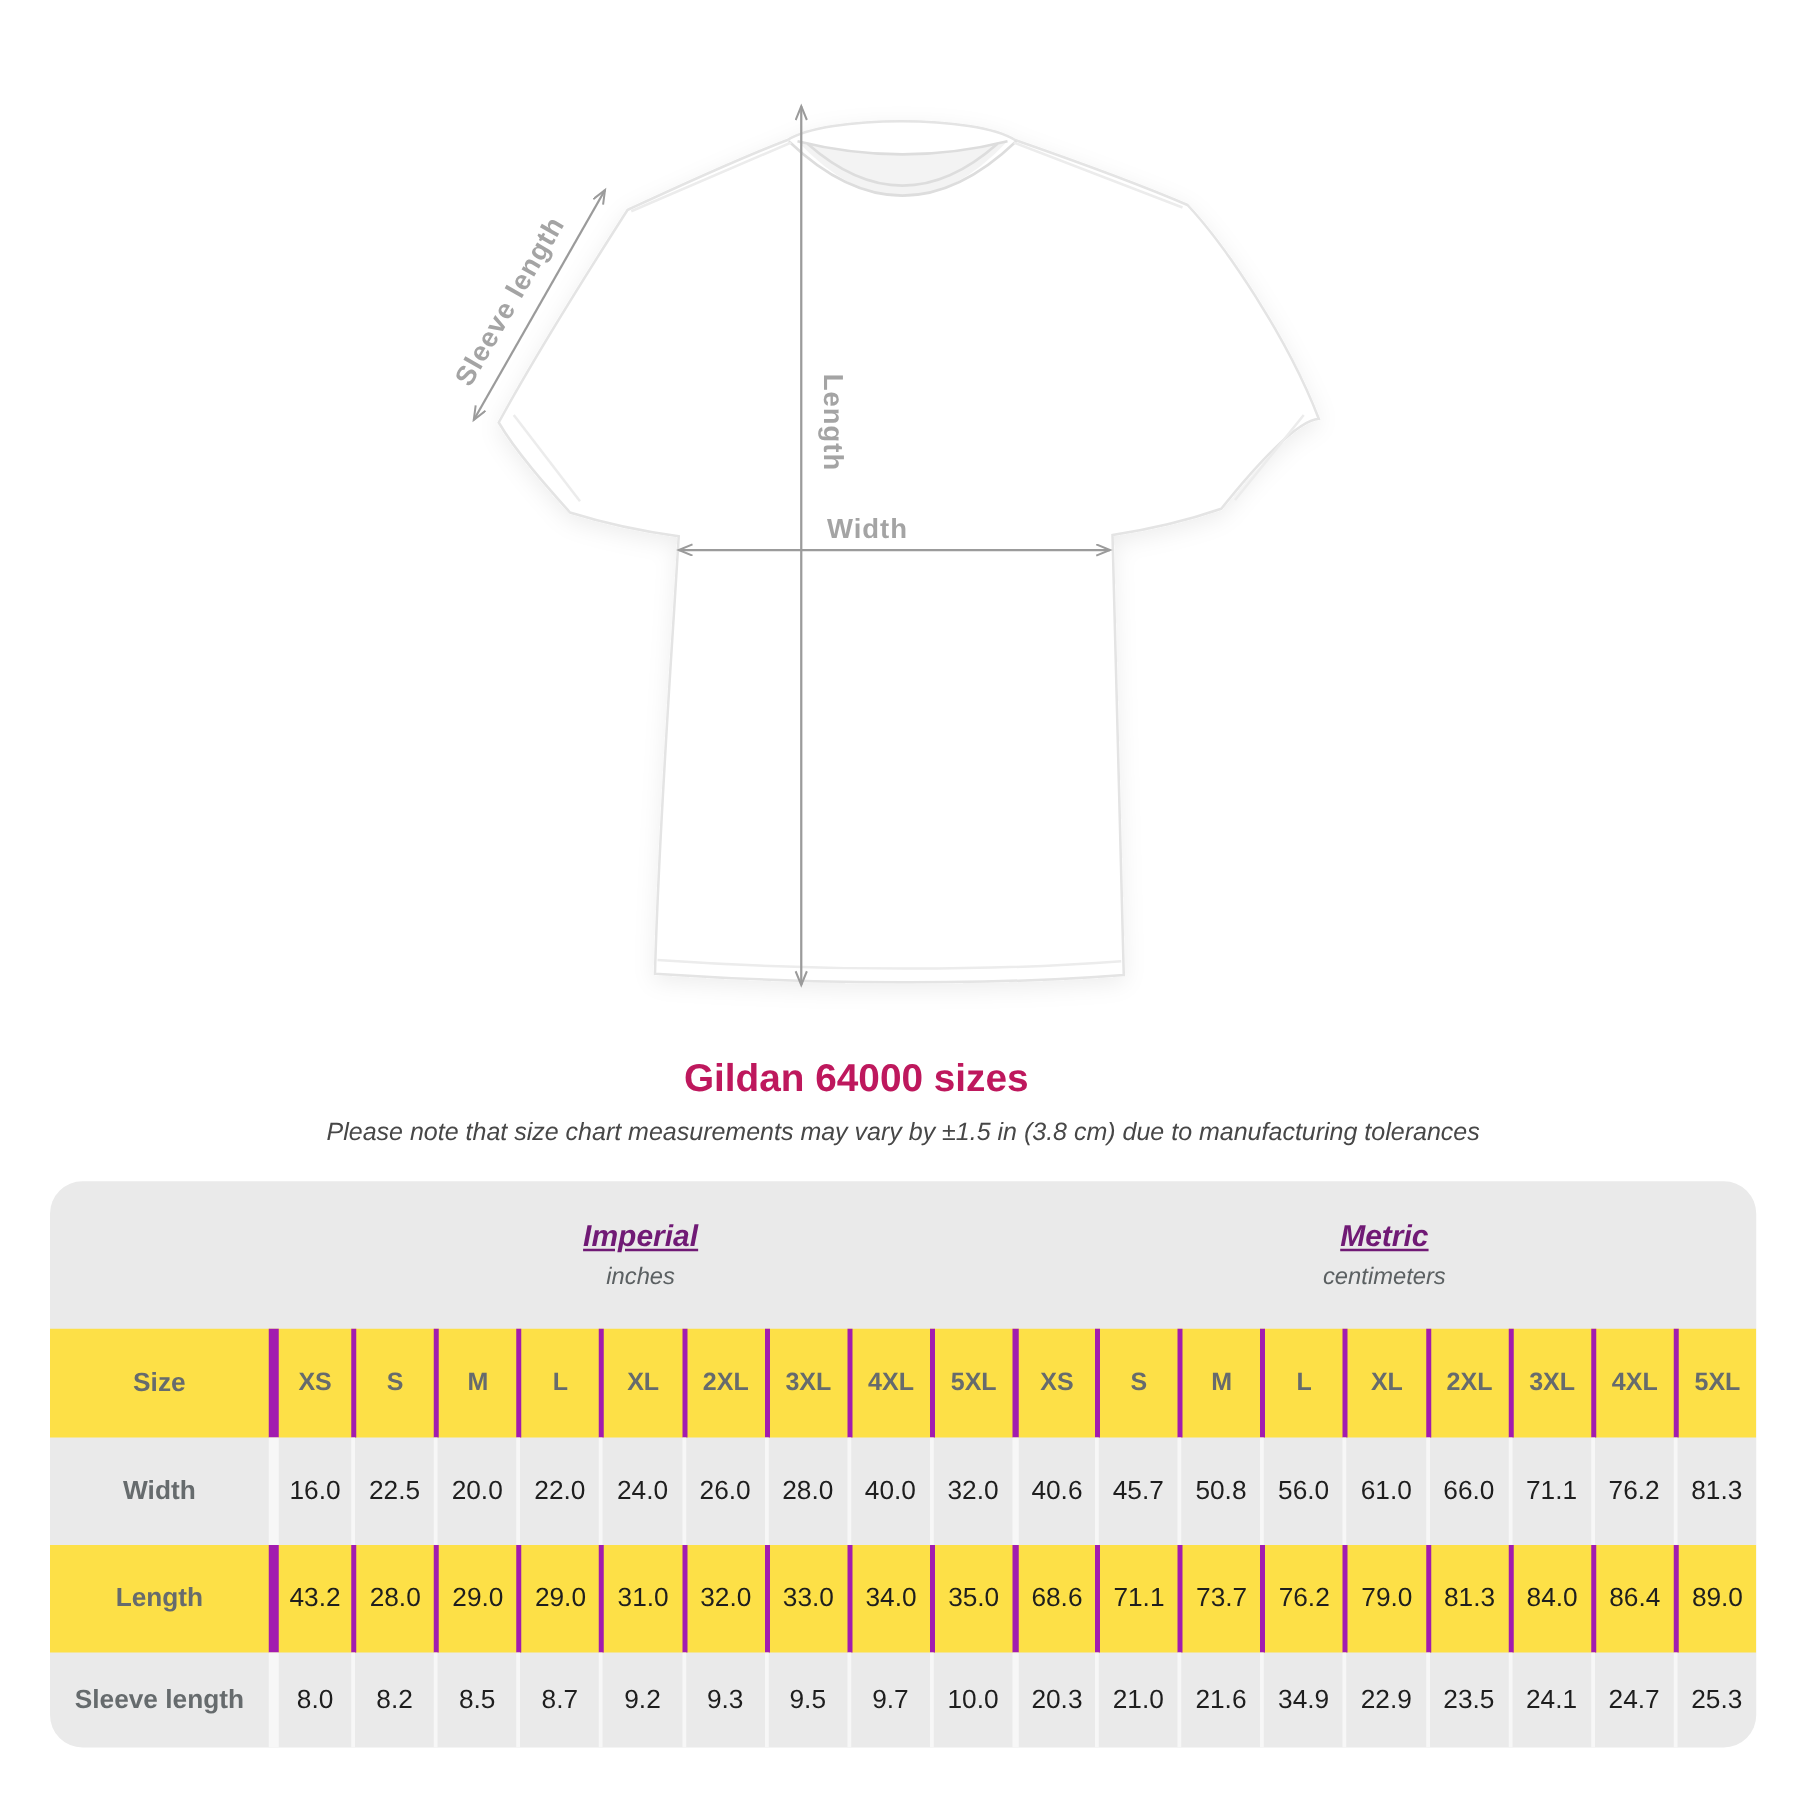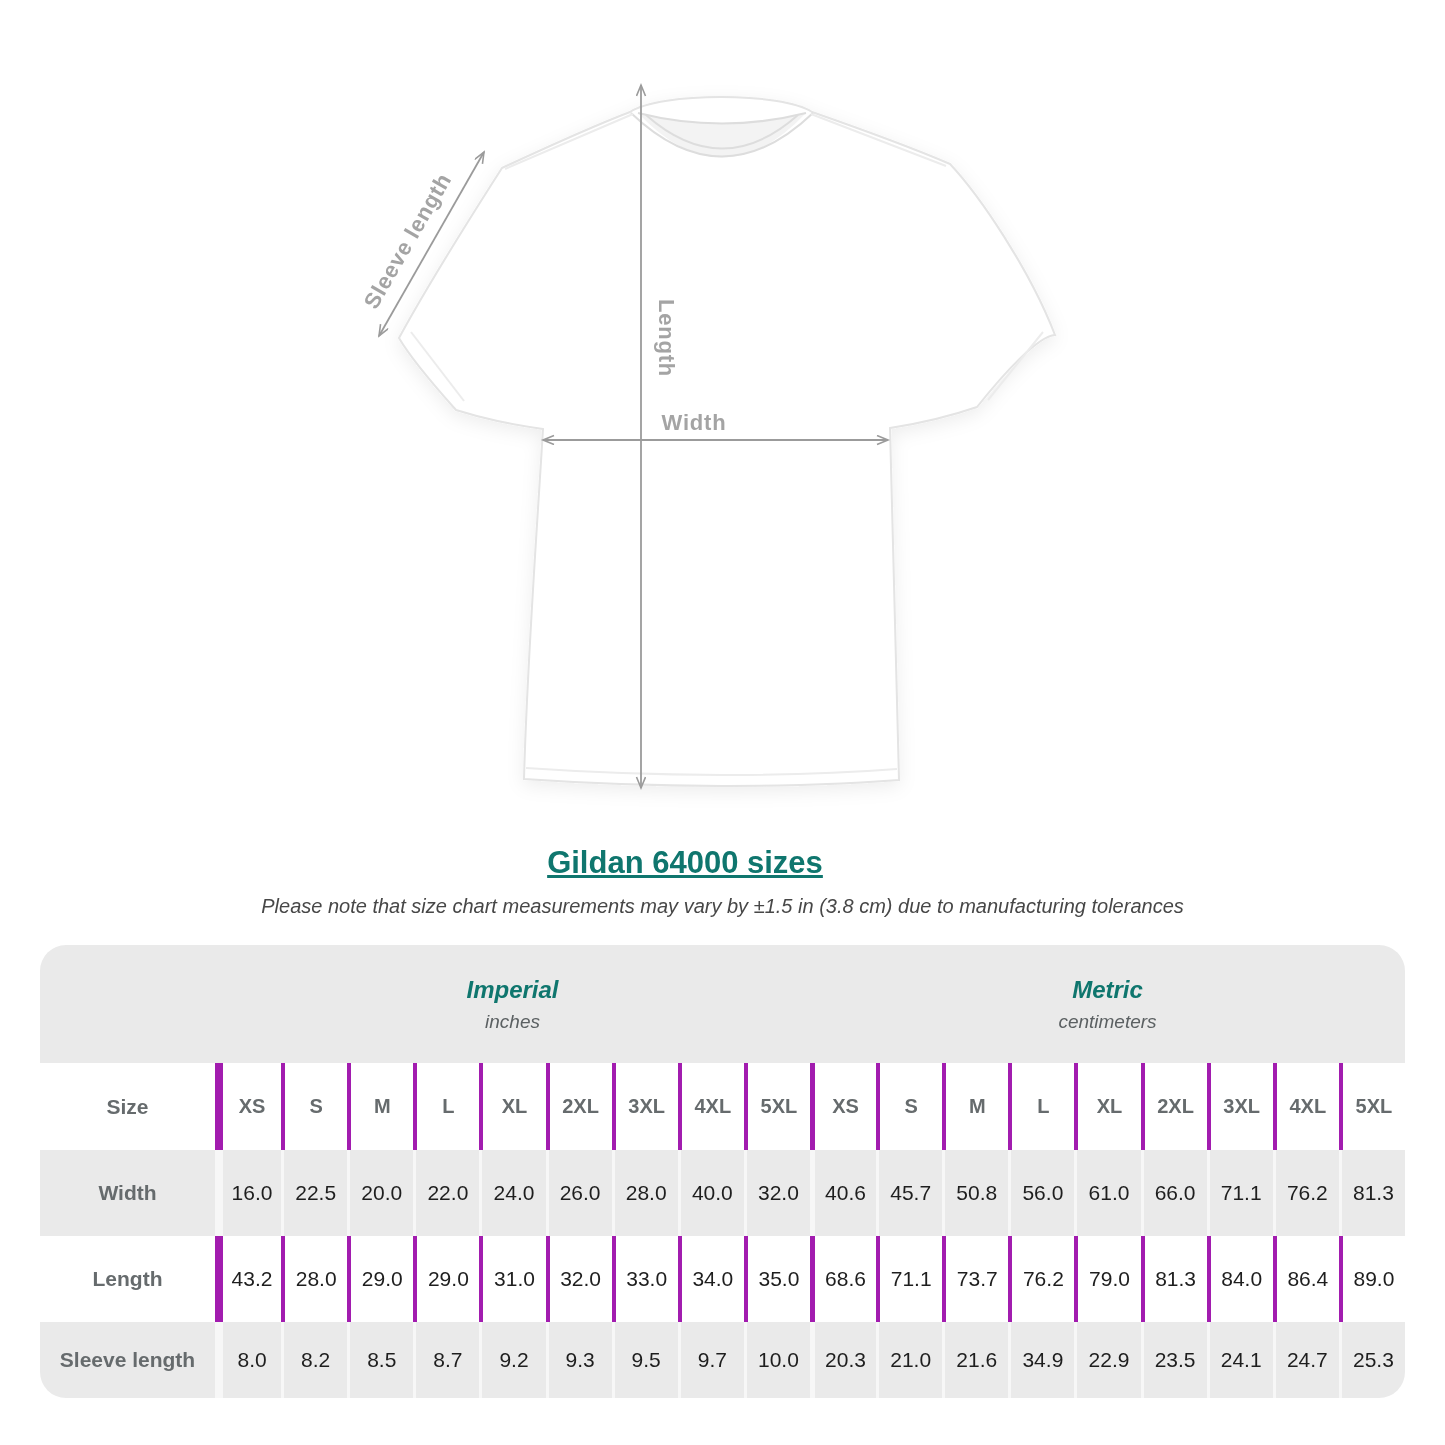--- a/index.html
+++ b/index.html
@@ -15,39 +15,39 @@
     position:absolute;font-weight:700;font-size:22px;color:#a4a4a4;
     letter-spacing:.8px;white-space:nowrap;
   }
   .lbl-sleeve{left:408px;top:241px;transform:translate(-50%,-50%) rotate(-60deg);}
   .lbl-length{left:666px;top:338px;transform:translate(-50%,-50%) rotate(90deg);}
   .lbl-width {left:694px;top:423px;transform:translate(-50%,-50%);}
 
   
   .title{
     position:absolute;top:845px;left:0;width:1370px;text-align:center;
-    font-size:31px;font-weight:700;color:#0f766e;text-decoration:underline;
+    font-size:31px;font-weight:700;color:#be185d;
   }
   .subtitle{
     position:absolute;top:895px;left:0;width:1445px;text-align:center;
     font-size:20px;font-style:italic;color:#474747;
   }
 
   
   .card{
     position:absolute;left:40px;top:945px;width:1365px;height:453px;
     background:#eaeaea;border-radius:26px;overflow:hidden;
   }
   .units-row{display:grid;grid-template-columns:175px 1fr 1fr;height:118px;}
   .unit-block{display:flex;flex-direction:column;align-items:center;justify-content:center;gap:7px;}
-  .unit-name{font-size:24px;font-weight:700;font-style:italic;color:#0f766e;}
+  .unit-name{font-size:24px;font-weight:700;font-style:italic;color:#701a75;text-decoration:underline;}
   .unit-sub{font-size:19px;font-style:italic;color:#5b6062;}
 
   .row{display:grid;grid-template-columns:175px repeat(18,1fr);}
-  .row.white{background:#ffffff;}
+  .row.white{background:#fde047;}
   .row.gray{background:transparent;}
   .r-size{height:87px;}
   .r-width{height:86px;}
   .r-length{height:86px;}
   .r-sleeve{height:76px;}
 
   .cell{display:flex;align-items:center;justify-content:center;}
   .cell.rowlabel{font-weight:700;font-size:21px;color:#666b6d;text-align:center;}
   .cell.head{font-weight:700;font-size:20px;color:#666b6d;}
   .cell.val{font-size:21px;color:#1e1e1e;}

